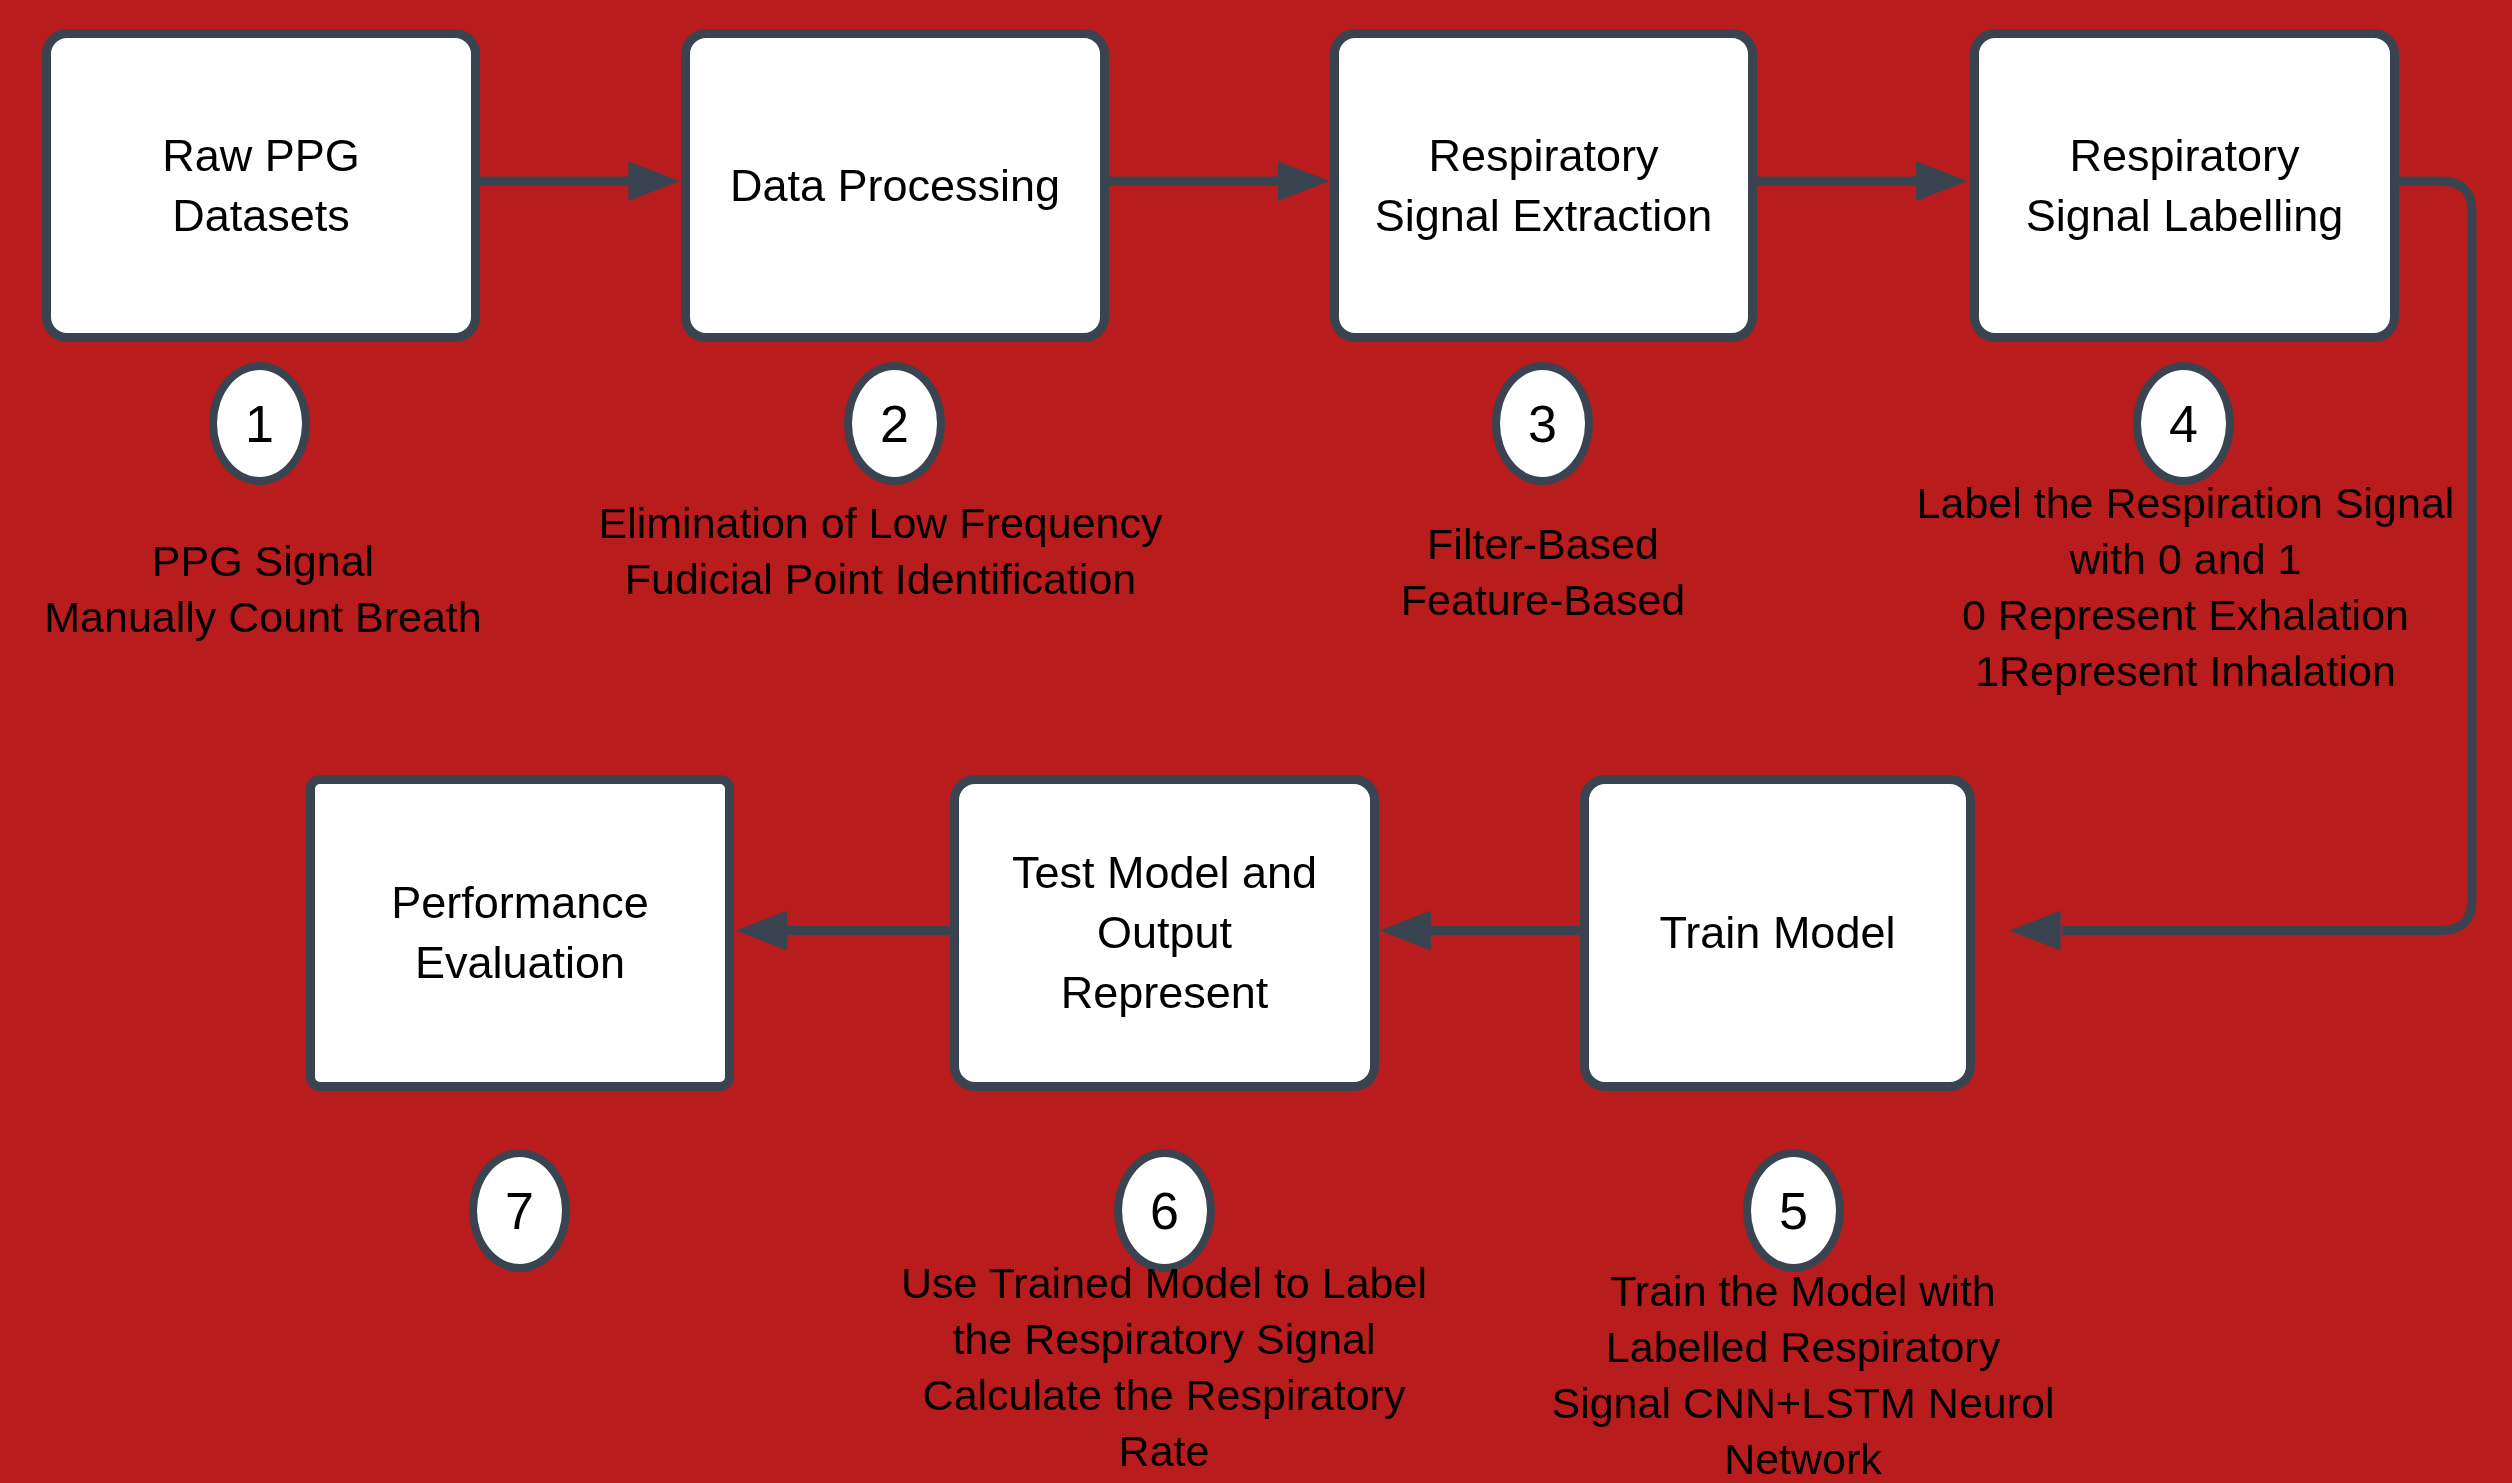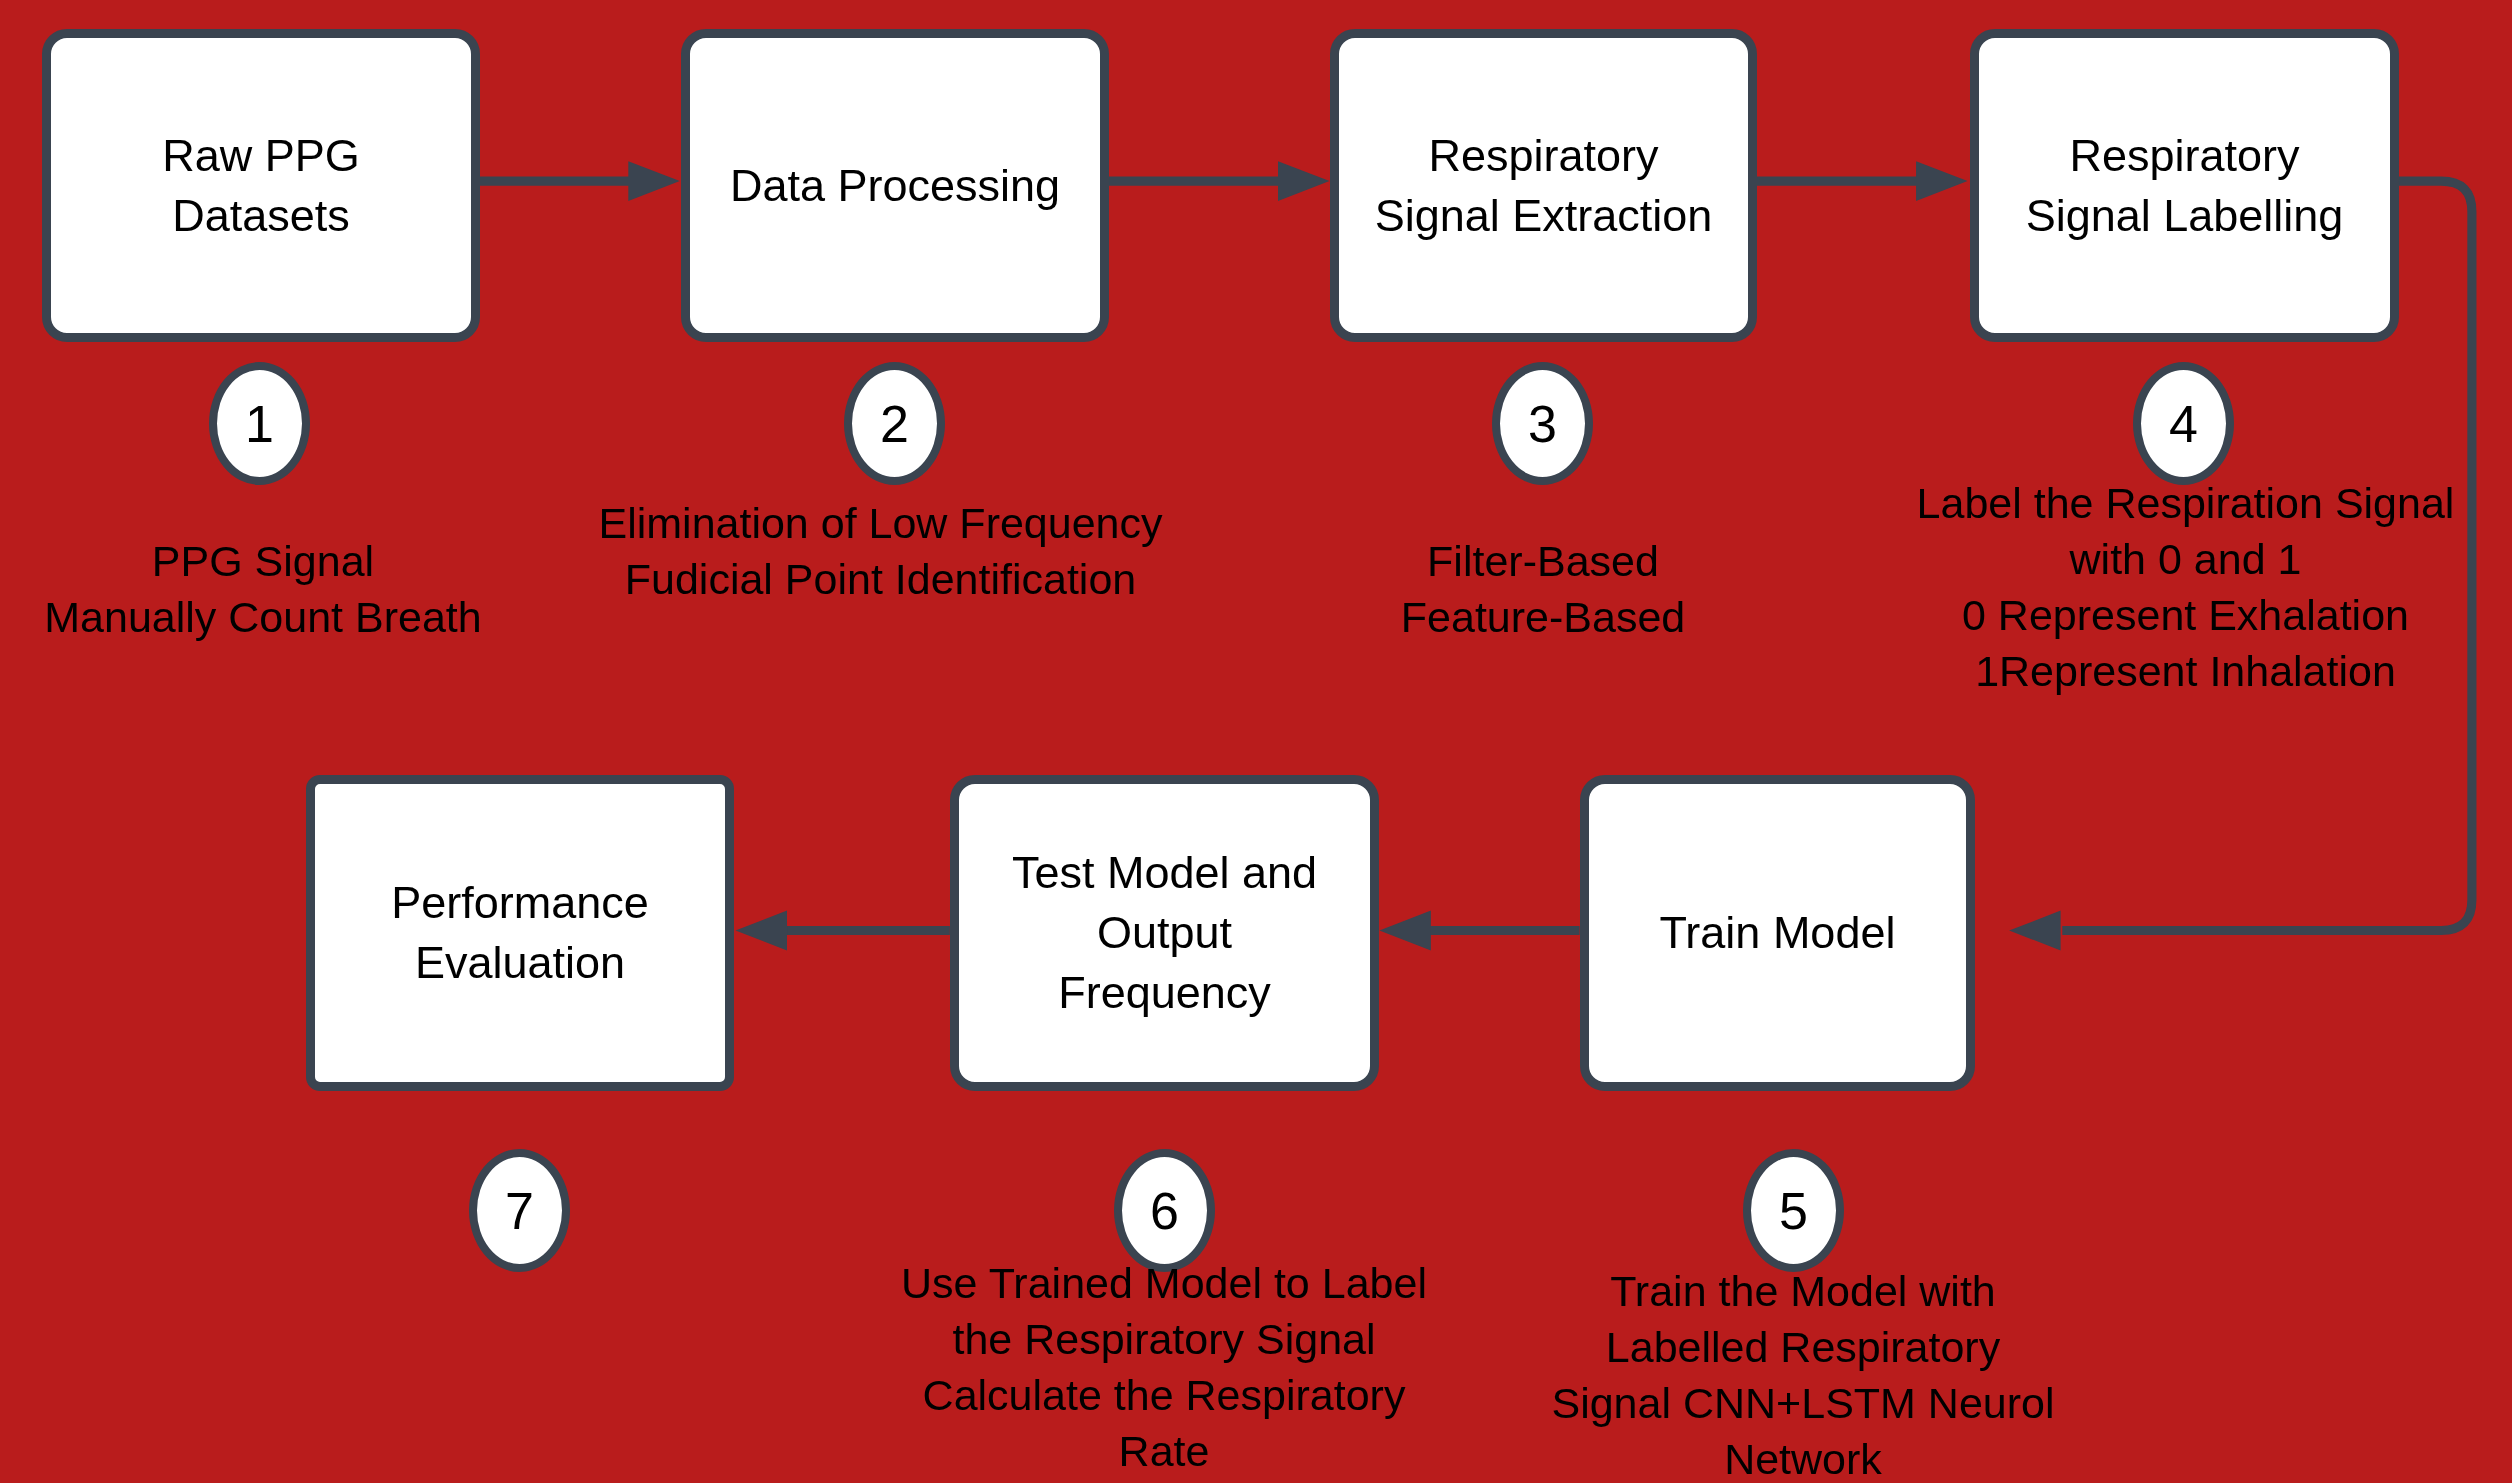--- a/index.html
+++ b/index.html
@@ -121,21 +121,21 @@
     <div class="box-label">
       <span class="bl">Performance</span>
       <span class="bl">Evaluation</span>
     </div>
   </div>
 
   <div class="flow-box" style="left:950px; top:775px; width:429px; height:316px;">
     <div class="box-label">
       <span class="bl">Test Model and</span>
       <span class="bl">Output</span>
-      <span class="bl">Frequency</span>
+      <span class="bl">Represent</span>
     </div>
   </div>
 
   <div class="flow-box" style="left:1580px; top:775px; width:395px; height:316px;">
     <div class="box-label">
       <span class="bl">Train Model</span>
     </div>
   </div>
 
   <div class="step-badge" style="left:209px; top:362px;">
@@ -162,21 +162,21 @@
   </div>
 
   <div class="note" style="left:-28px; top:533px; width:582px;">
     <span class="nl">PPG Signal</span>
     <span class="nl">Manually Count Breath</span>
   </div>
   <div class="note" style="left:548px; top:495px; width:665px;">
     <span class="nl">Elimination of Low Frequency</span>
     <span class="nl">Fudicial Point Identification</span>
   </div>
-  <div class="note" style="left:1252px; top:533px; width:582px;">
+  <div class="note" style="left:1252px; top:516px; width:582px;">
     <span class="nl">Filter-Based</span>
     <span class="nl">Feature-Based</span>
   </div>
   <div class="note" style="left:1853px; top:475px; width:665px;">
     <span class="nl">Label the Respiration Signal</span>
     <span class="nl">with 0 and 1</span>
     <span class="nl">0 Represent Exhalation</span>
     <span class="nl">1Represent Inhalation</span>
   </div>
 

